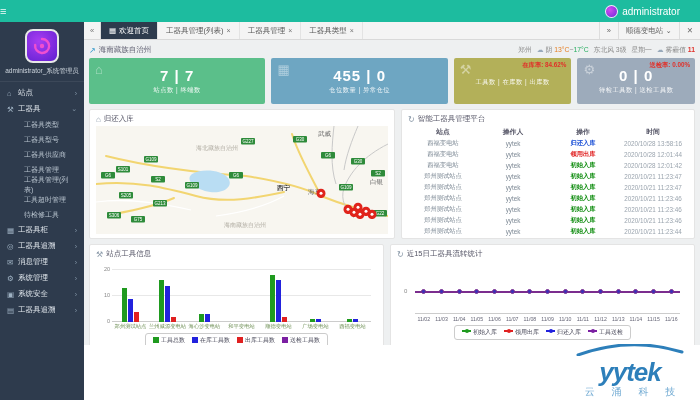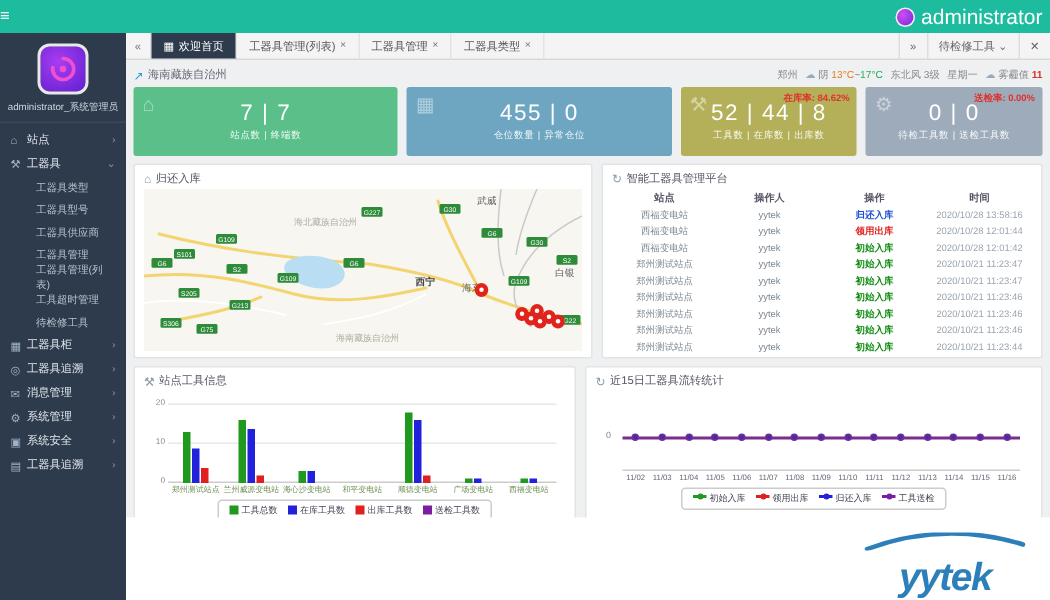--- a/index.html
+++ b/index.html
@@ -2,21 +2,21 @@
 <html><head>
 <meta charset="utf-8">
 <style>
   *{box-sizing:border-box;margin:0;padding:0}
   html,body{width:700px;height:400px;overflow:hidden}
   body{font-family:"Liberation Sans","DejaVu Sans",sans-serif;background:#fff;position:relative}
   
   .header{height:22px;background:#1dbc9f;display:flex;align-items:center;color:#fff}
   .brand{font-size:10.5px;font-weight:bold;padding:0 10px 0 7px;letter-spacing:.5px}
   .hamburger{font-size:11px;cursor:pointer;opacity:.95}
-  .user{margin-left:auto;display:flex;align-items:center;gap:4px;padding-right:5px;font-size:14px}
+  .user{margin-left:auto;display:flex;align-items:center;gap:4px;padding-right:20px;font-size:10px}
   .uavatar{width:13px;height:13px;border-radius:50%;background:radial-gradient(circle at 35% 35%,#d14df0,#6d2bd8);border:1px solid rgba(255,255,255,.9)}
   
   .sidebar{position:absolute;left:0;top:22px;bottom:0;width:84px;background:#2e3b4d;color:#c6cfd8;z-index:3}
   .profile{text-align:center;padding:7px 2px 5px;border-bottom:1px solid rgba(255,255,255,.07)}
   .pavatar{width:34px;height:34px;border-radius:8px;margin:0 auto;background:radial-gradient(circle at 40% 35%,#a93df2,#5f1fd0);border:2px solid #e8e8e8;display:flex;align-items:center;justify-content:center}
   .pname{font-size:6.5px;color:#cdd5dd;margin-top:4px;white-space:nowrap;overflow:hidden}
   .menu{padding-top:3px;font-size:7.5px}
   .mi{display:flex;align-items:center;height:16px;padding:0 7px;color:#e2e8ee;cursor:pointer}
   .mi .ic{width:11px;font-size:7.5px;color:#9fb2c3}
   .mi .arr{margin-left:auto;font-size:7px;color:#8496a8}
@@ -31,21 +31,21 @@
   .tbr>div{display:flex;align-items:center;padding:0 7px;border-left:1px solid #ddd;cursor:pointer;color:#666}
   
   .content{margin-left:84px;background:#eef0f1;padding:4px 5px 5px;height:305px}
   .secline{display:flex;align-items:center;height:12px;font-size:7.5px;color:#667}
   .secline .sic{color:#39c;font-size:8px;margin-right:3px}
   .weather{margin-left:auto;font-size:6.8px;color:#8a8a8a;display:flex;gap:5px;align-items:center}
   .w-low{color:#e67e22}.w-high{color:#27ae60}.w-air{color:#e0312a;font-weight:bold}
   .wcl{color:#9ab}
   .cards{display:flex;gap:6px;height:46px;margin-top:2px}
   .card{position:relative;border-radius:2px;color:#fff;display:flex;flex-direction:column;align-items:center;justify-content:center;overflow:hidden}
-  .card .v{font-size:15px;font-weight:normal;letter-spacing:1px}
+  .card .v{font-size:15px;font-weight:bold;letter-spacing:1px}
   .card .l{font-size:6.3px;opacity:.92;margin-top:2px;letter-spacing:.5px}
   .card .ci{position:absolute;left:6px;top:4px;font-size:13px;opacity:.45}
   .card .badge{position:absolute;right:5px;top:3px;font-size:6.3px;color:#e0312a;font-weight:bold}
   .midrow{display:flex;gap:6px;margin-top:5px;height:130px}
   .panel{background:#fff;border:1px solid #e4e4e4;border-radius:2px;padding:4px 6px;position:relative}
   .ptitle{font-size:7.5px;color:#556;display:flex;gap:3px;align-items:center;height:10px}
   .ptitle .pic{color:#8a99a8;font-size:8px}
   #map-panel{width:306px}
   #flow-panel{flex:1}
   .ftable{width:100%;border-collapse:collapse;margin-top:2px;table-layout:fixed}
@@ -172,21 +172,21 @@
         <span>工器具管理</span>
         <span class="x">×</span>
       </div>
       <div class="tab">
         <span>工器具类型</span>
         <span class="x">×</span>
       </div>
     </div>
   <div class="tbr">
     <div>»</div>
-    <div>待检修工具 ⌄</div>
+    <div>顺德变电站 ⌄</div>
     <div>✕</div>
   </div>
 </div>
 
 <div class="content">
 
   <div class="secline">
     <span class="sic">↗</span>
     <span>海南藏族自治州</span>
     <div class="weather">
@@ -209,21 +209,20 @@
         <div class="l">站点数 | 终端数</div>
       </div>
       <div class="card" style="background: rgb(110, 166, 194); flex: 1.5 1 0%;">
         <span class="ci">▦</span>
         <div class="v">455 | 0</div>
         <div class="l">仓位数量 | 异常仓位</div>
       </div>
       <div class="card" style="background: rgb(179, 176, 89); flex: 1 1 0%;">
         <span class="ci">⚒</span>
         <span class="badge">在库率: 84.62%</span>
-        <div class="v">52 | 44 | 8</div>
         <div class="l">工具数 | 在库数 | 出库数</div>
       </div>
       <div class="card" style="background: rgb(157, 171, 187); flex: 1 1 0%;">
         <span class="ci">⚙</span>
         <span class="badge">送检率: 0.00%</span>
         <div class="v">0 | 0</div>
         <div class="l">待检工具数 | 送检工具数</div>
       </div>
     </div>
 
@@ -516,14 +515,15 @@
     </div>
   </div>
 </div>
 
 <div class="footer">
   <div class="logo">
     <svg width="120" height="12" viewBox="0 0 120 12">
       <path d="M8,11 Q60,-8 112,8" fill="none" stroke="#2d7fba" stroke-width="3" stroke-linecap="round"></path>
     </svg>
     <div class="yy">yytek</div>
+    <div class="sub">云 涌 科 技</div>
   </div>
 </div>
 
 </body></html>

